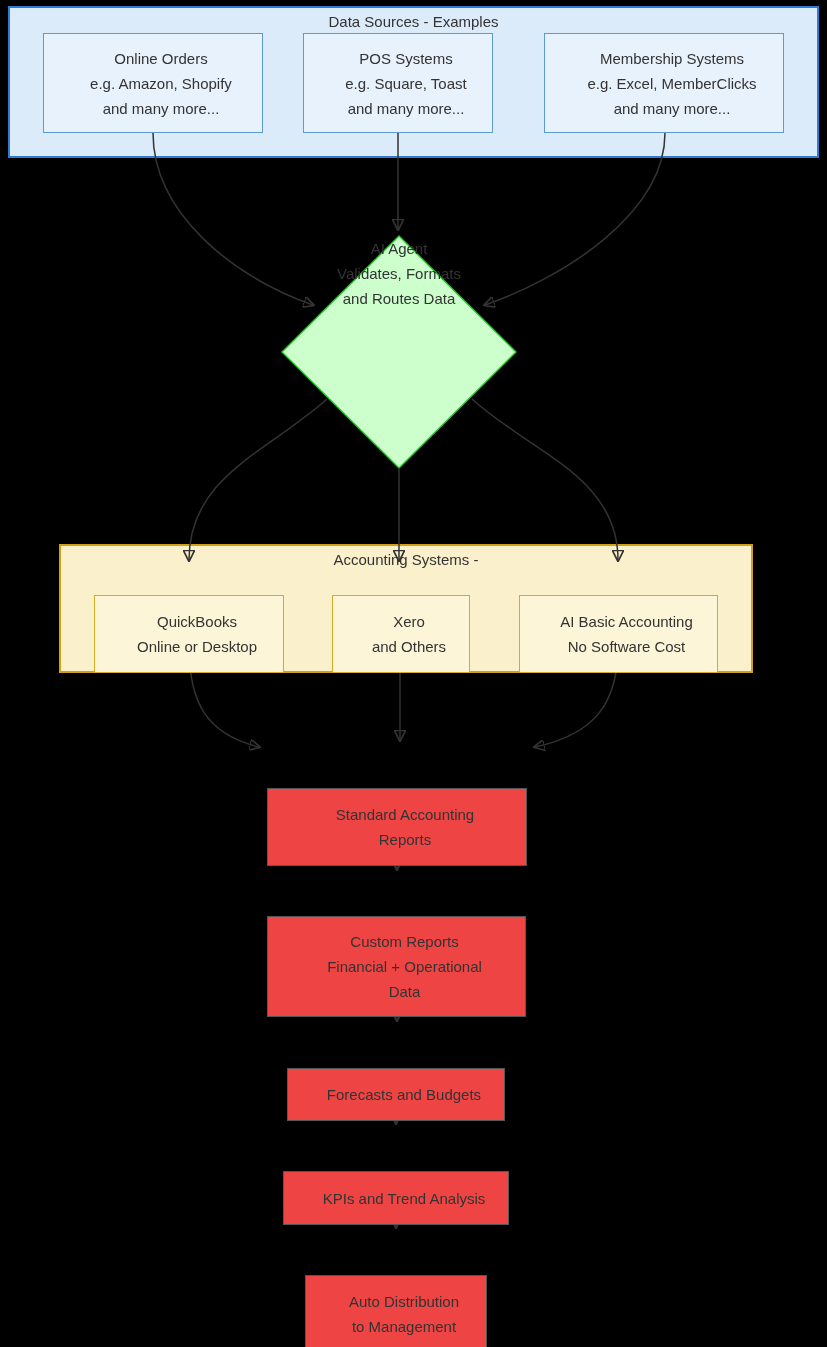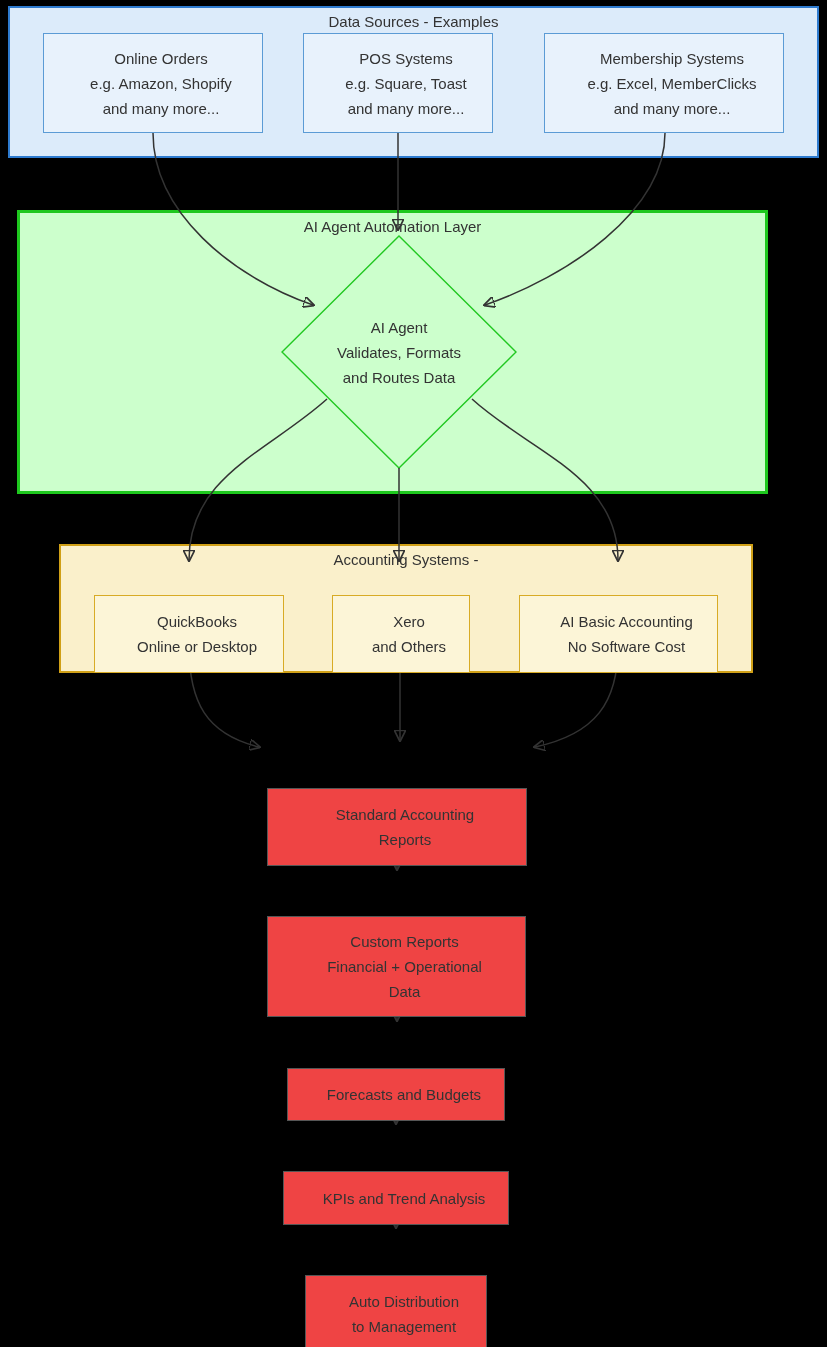--- a/index.html
+++ b/index.html
@@ -21,36 +21,33 @@
   .diamond{fill:#ccffcc;stroke:#22c822;stroke-width:1.4;}
   .node{
     position:absolute;box-sizing:border-box;display:flex;flex-direction:column;
     justify-content:center;align-items:center;text-align:center;
     font-size:15px;line-height:25px;color:#333333;padding-left:16px;
   }
   .n-blue{background:#e8f2fc;border:1.6px solid #5b9bd5;}
   .n-yellow{background:#fcf5d7;border:1.6px solid #d8ab25;margin-top:27px;}
   .n-gray{background:#ef4444;border:1.4px solid #565656;margin-top:40px;}
   .diamond-label{
-    position:absolute;display:flex;flex-direction:column;justify-content:center;
+    position:absolute;display:flex;flex-direction:column;
     align-items:center;text-align:center;font-size:15px;line-height:25px;color:#333333;
   }
 </style>
 </head>
 <body>
 
 <div class="canvas">
 
   <div class="container c-blue" style="left:8px;top:6px;width:811px;height:152px">
     <div class="ctitle">Data Sources - Examples</div>
   </div>
 
-  <div class="container c-green" style="left:17px;top:210px;width:751px;height:284px">
-    <div class="ctitle">AI Agent Automation Layer</div>
-  </div>
 
   <div class="container c-yellow" style="left:59px;top:544px;width:694px;height:129px">
     <div class="ctitle">Accounting Systems -</div>
   </div>
 
 
   <svg class="edges" width="827" height="1347" viewBox="0 0 827 1347">
     <defs>
       <marker id="arrow" viewBox="0 0 10 10" refX="8.5" refY="5" markerWidth="7.5" markerHeight="7.5" orient="auto-start-reverse">
         <path d="M0,0 L10,5 L0,10 z" fill="#333333" stroke="none"></path>

